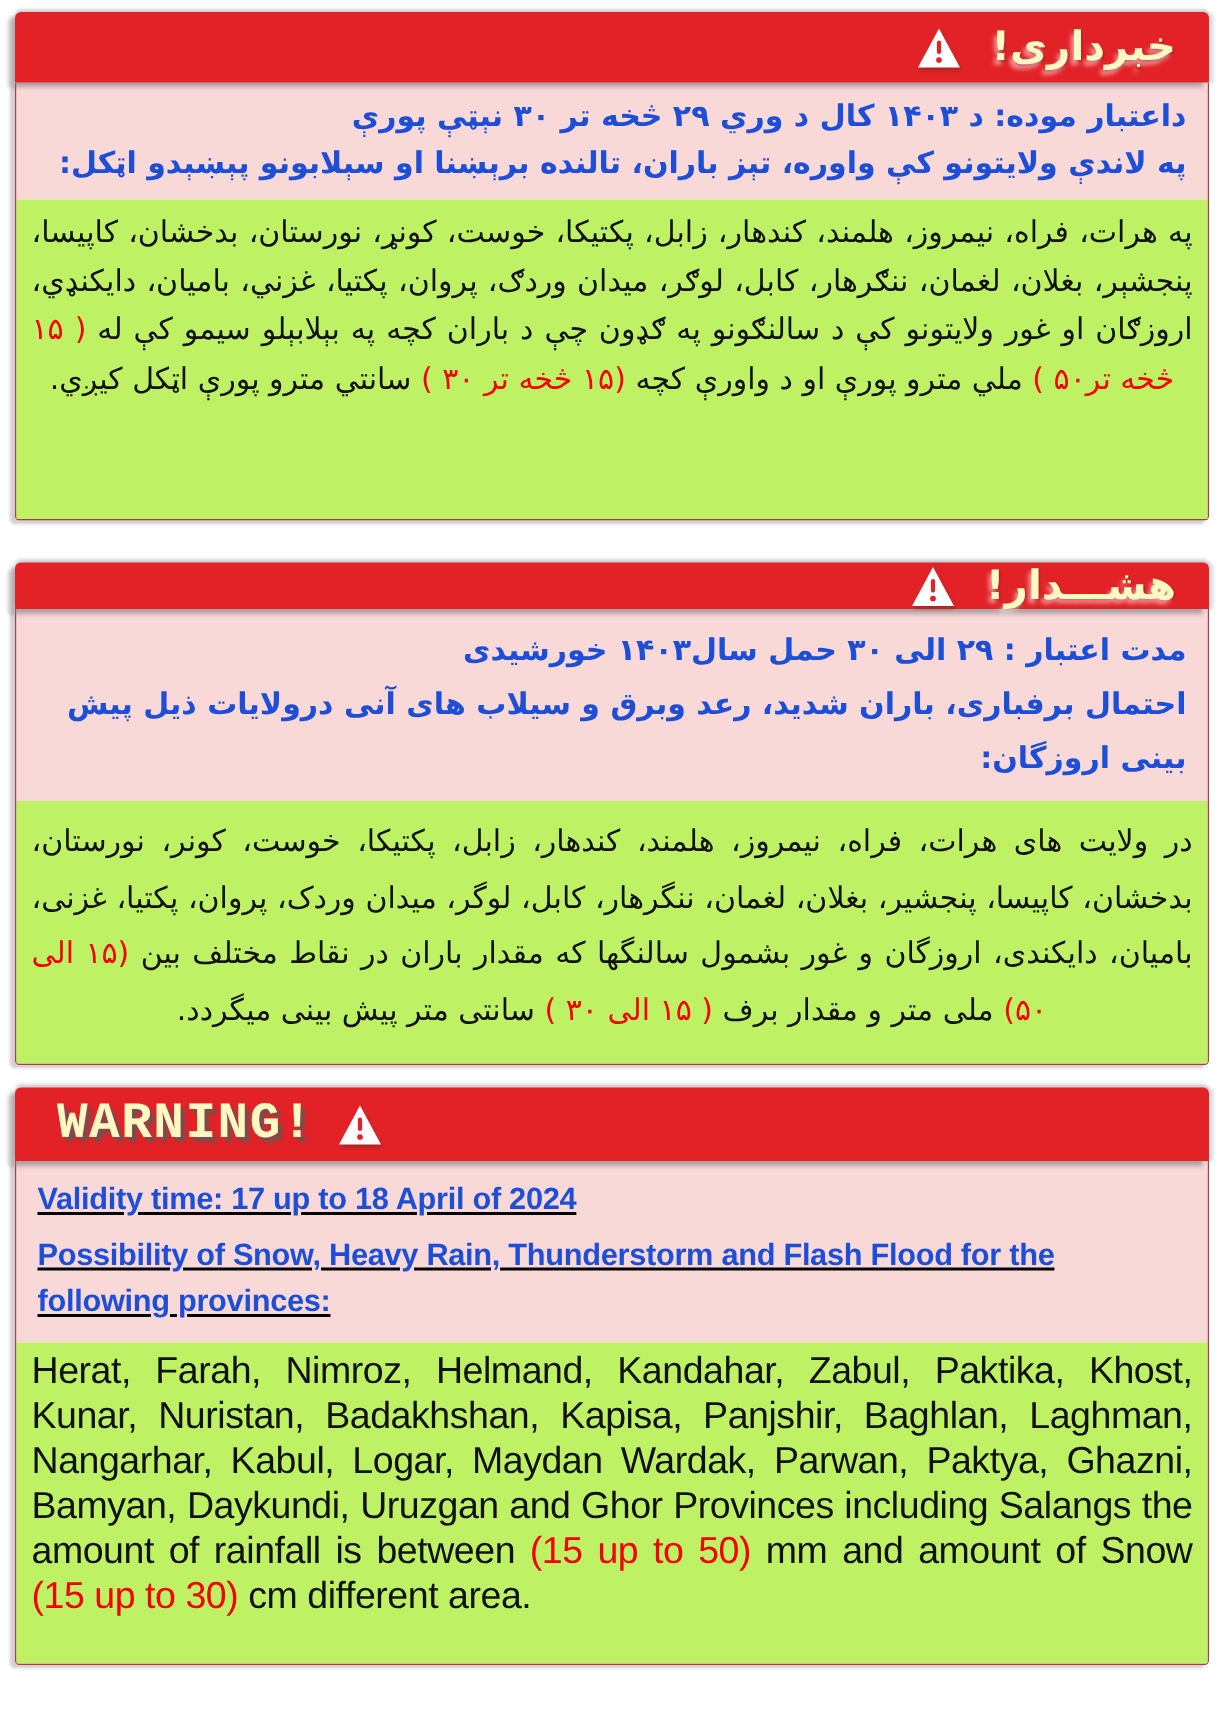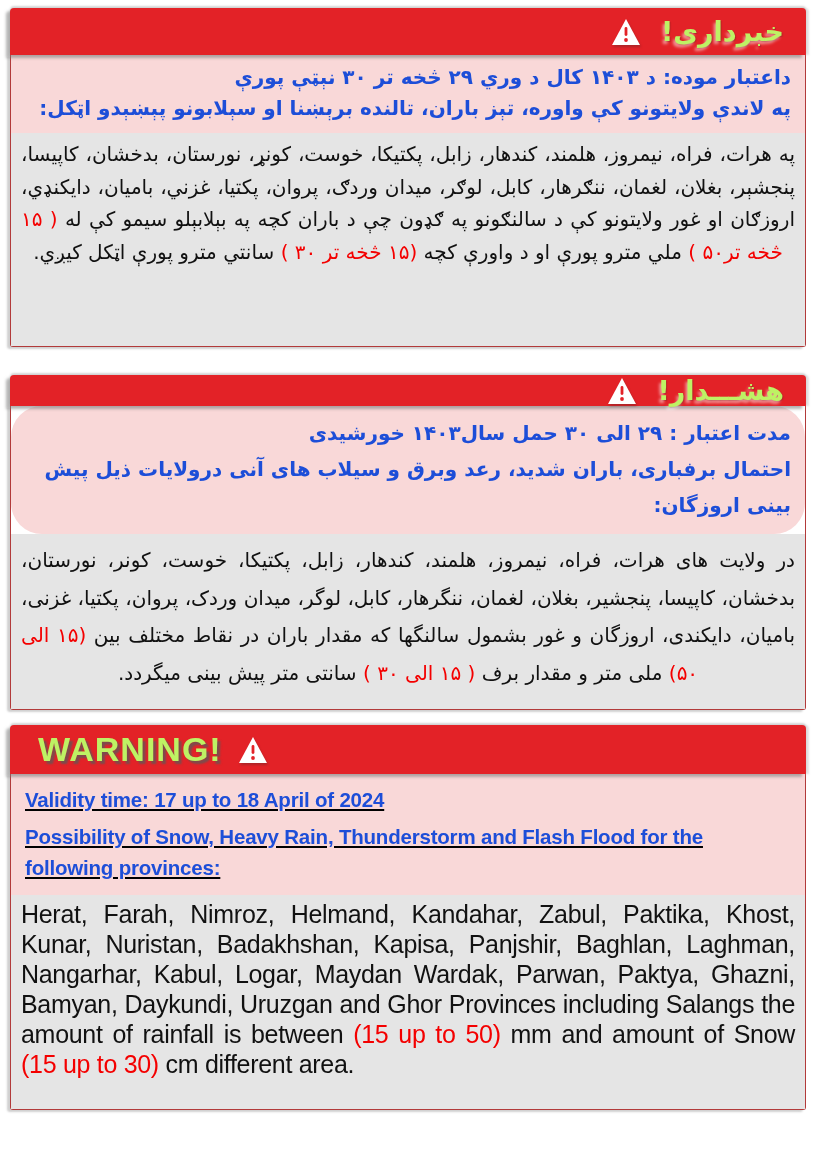--- a/index.html
+++ b/index.html
@@ -25,50 +25,50 @@
   }
   .sec1 .bar { height: 47px; }
   .sec2 .bar { height: 31px; }
   .sec3 .bar { height: 49px; }
 
   .bar-inner { display: flex; align-items: center; width: 100%; }
   .bar-inner.rtl { direction: rtl; padding-right: 22px; gap: 20px; }
   .bar-inner.ltr { direction: ltr; padding-left: 28px; gap: 16px; }
 
   .bar-title {
-    color: #bef264; font-weight: bold;
+    color: #fef9c3; font-weight: bold;
     text-shadow: -2px 3px 3px rgba(255,255,255,.5), 1px 1px 1px rgba(90,30,30,.35);
   }
   .rtl .bar-title { font-size: 27px; }
-  .ltr .bar-title { font-size: 34px; letter-spacing: 1px; font-family: Liberation Sans, sans-serif; text-shadow: 3px 3px 2px rgba(90,90,90,.75); }
+  .ltr .bar-title { font-size: 34px; letter-spacing: 1px; font-family: Liberation Mono, monospace; text-shadow: 3px 3px 2px rgba(90,90,90,.75); }
 
   .warn-icon { display: inline-flex; }
   .warn-icon svg { width: 30px; height: 28px; filter: drop-shadow(1px 2px 1px rgba(120,40,40,.5)); }
 
   .sec-body {
     border: 1px solid #b23a3a;
     border-top: none;
     background: #ffffff;
     box-shadow: -3px 2px 2px rgba(150,150,150,.45);
     border-radius: 0 0 3px 3px;
   }
 
   .pink { background: #f9d8d8; }
   .sec1 .pink { padding: 7px 14px 9px 14px; }
-  .sec2 .pink { padding: 9px 14px 11px 14px; border-radius: 31px; }
+  .sec2 .pink { padding: 9px 14px 11px 14px; }
   .sec3 .pink { padding: 10px 16px 12px 14px; text-decoration: underline; }
 
   .pink p { margin: 0; font-weight: bold; color: #1d4ed8; }
   .pink.rtl { direction: rtl; text-align: right; }
   .pink.rtl p { font-size: 20px; line-height: 31px; }
   .sec2 .pink.rtl p { line-height: 36px; }
   .pink.ltr p { font-size: 20.5px; line-height: 31px; font-family: "Liberation Sans", sans-serif; letter-spacing: -0.2px; }
   .sec3 .pink p + p { margin-top: 6px; }
 
-  .white-area { background: #e5e5e5; }
+  .white-area { background: #bef264; }
   .sec1 .white-area { min-height: 213px; padding: 5px 10px; }
   .sec2 .white-area { min-height: 175px; padding: 8px 10px; }
   .sec3 .white-area { min-height: 214px; padding: 4px 10px; }
 
   .para { margin: 0; color: #111; }
   .para.rtl {
     direction: rtl;
     text-align: justify;
     text-align-last: center;
     font-size: 20px;

